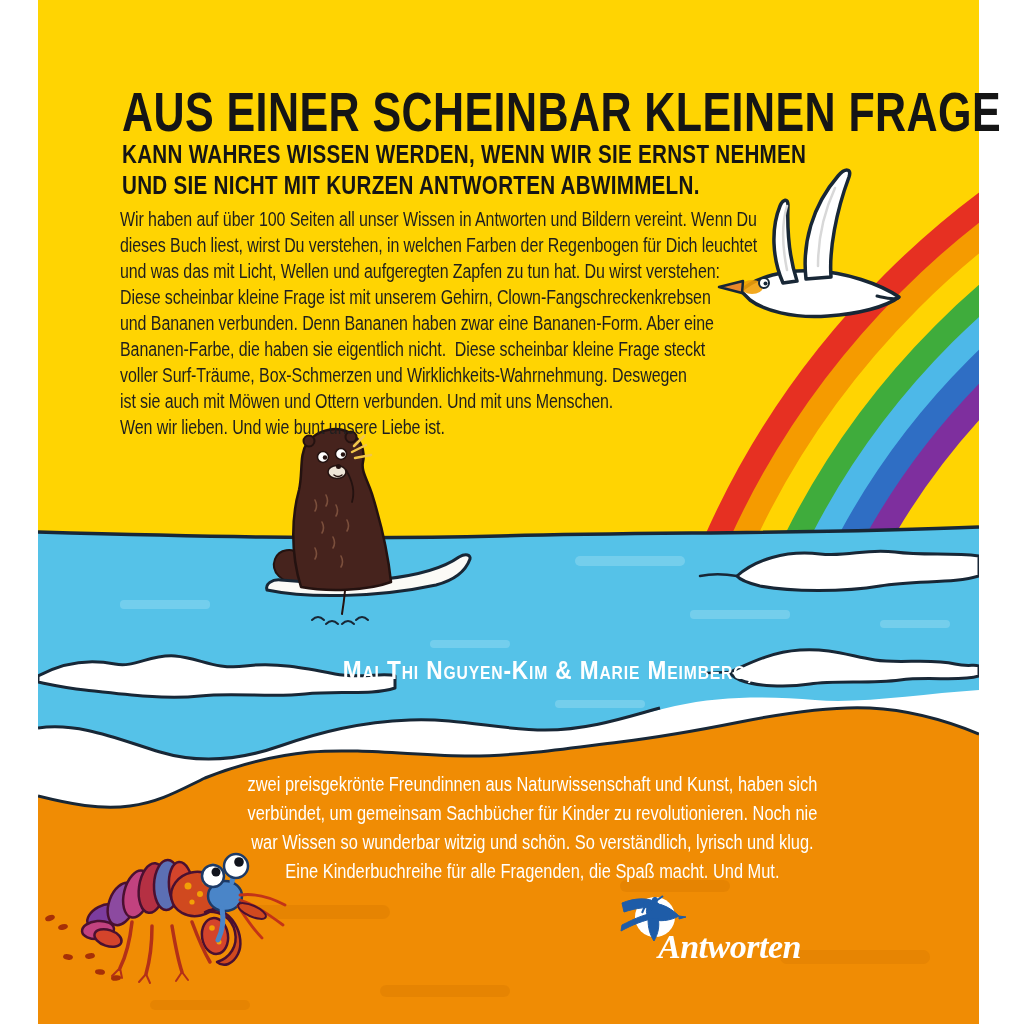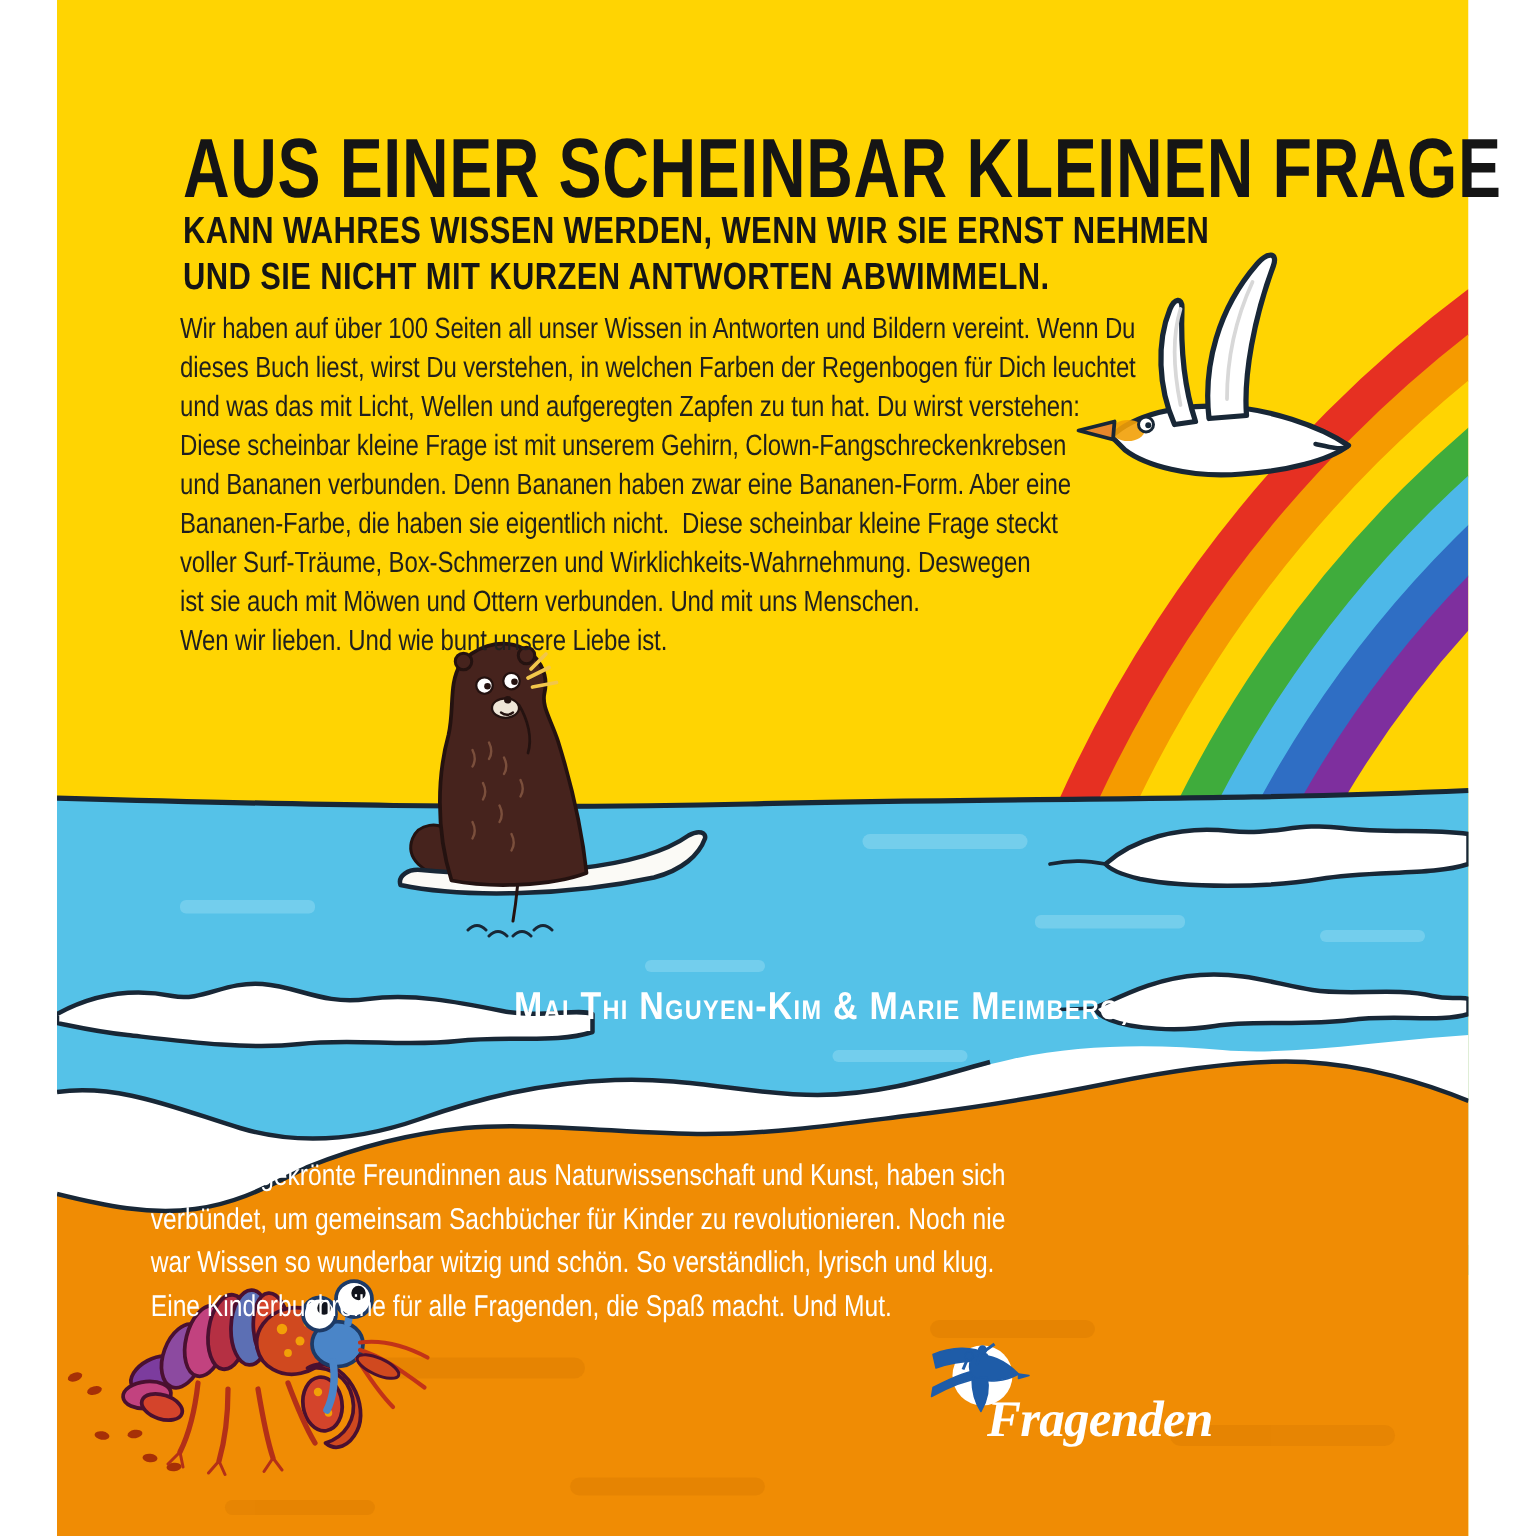--- a/index.html
+++ b/index.html
@@ -23,21 +23,21 @@
     left:120px;top:206px;font-size:19.5px;line-height:26px;font-weight:400;
     color:#1f1f1f;letter-spacing:-.1px;white-space:pre-wrap;width:920px;
     transform:scaleX(.82);transform-origin:left top;
   }
   .authors-row{left:38px;top:655px;width:941px;text-align:center;margin-left:40px;}
   .authors-row span{
     display:inline-block;font-variant:small-caps;font-weight:700;font-size:26px;
     color:#ffffff;letter-spacing:1px;transform:scaleX(.87);transform-origin:center top;
     white-space:nowrap;
   }
-  .about-row{left:38px;top:770px;width:941px;text-align:left;}
+  .about-row{left:38px;top:770px;width:941px;text-align:center;padding-left:24px;}
   .about-row span{
     display:inline-block;font-size:20px;line-height:29px;color:#ffffff;
     white-space:pre-line;transform:scaleX(.82);transform-origin:center top;
   }
   .contact-box{
     position:absolute;left:412px;top:895px;width:181px;height:68px;
     background:#ffffff;box-sizing:border-box;
   }
   .contact-urls{
     margin-top:28px;text-align:center;font-size:10.5px;line-height:14px;
@@ -235,15 +235,15 @@
   </div>
 
   <div class="txt about-row">
     <span>zwei preisgekrönte Freundinnen aus Naturwissenschaft und Kunst, haben sich
 verbündet, um gemeinsam Sachbücher für Kinder zu revolutionieren. Noch nie
 war Wissen so wunderbar witzig und schön. So verständlich, lyrisch und klug.
 Eine Kinderbuchreihe für alle Fragenden, die Spaß macht. Und Mut.</span>
   </div>
 
 
-  <div class="txt publisher-wordmark">Fragenden</div>
+  <div class="txt publisher-wordmark">Antworten</div>
 
 </div>
 
 </body></html>

